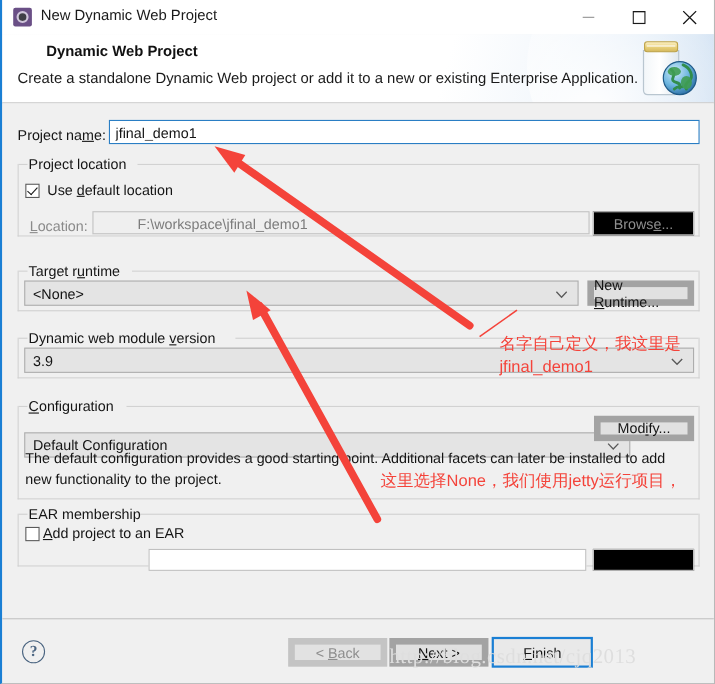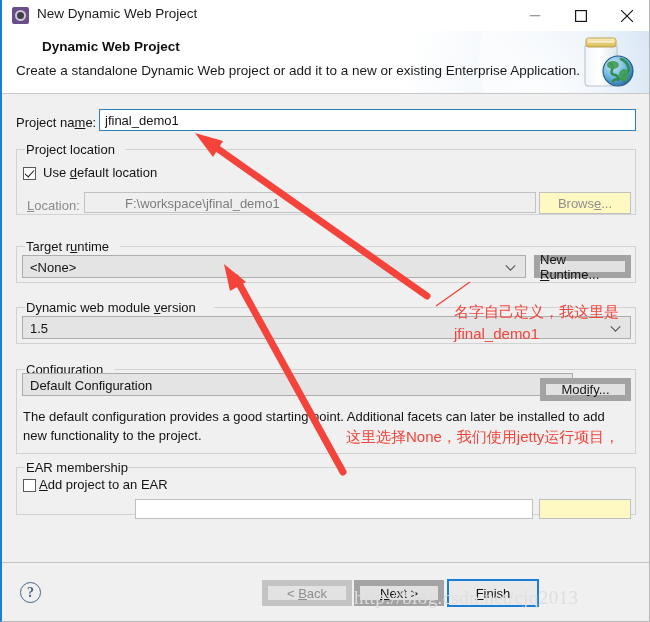--- a/index.html
+++ b/index.html
@@ -231,21 +231,21 @@
   .btn.disabled {
     color: #8e8e8e;
     background: #e2e2e2;
     border-color: #c4c4c4;
   }
   .btn.default {
     border: 2px solid #1a7fd4;
     background: #e9e9e9;
   }
   .btn.grayflat {
-    background: #fef9c3;
+    background: #000000;
     border: 1px solid #c0c0c0;
   }
 
   .desc-text {
     position: absolute;
     font-size: 13px;
     color: #141414;
     line-height: 19px;
   }
 
@@ -400,35 +400,35 @@
       <span>New <span class="u">R</span>untime...</span>
     </div>
 
     <div class="group" style="left:14px; top:213px; width:620px; height:37px;">
       <div class="group-top-l" style="left:0; width:8px;"></div>
       <div class="group-top-r" style="left:197px; right:0;"></div>
     </div>
     <div class="group-legend" style="left:24px; top:206px;">Dynamic web module <span class="u">v</span>ersion</div>
 
     <div class="combo" style="left:20px; top:222px; width:609px; height:23px;">
-      <span class="val">1.5</span>
+      <span class="val">3.9</span>
       <span class="chev">
         <svg width="11" height="7" viewBox="0 0 11 7">
             <path d="M0.8 0.8 L5.5 5.7 L10.2 0.8" fill="none" stroke="#5a5a5a" stroke-width="1.2"></path>
           </svg>
       </span>
     </div>
 
     <div class="group" style="left:14px; top:275px; width:620px; height:85px;">
       <div class="group-top-l" style="left:0; width:8px;"></div>
       <div class="group-top-r" style="left:98px; right:0;"></div>
     </div>
     <div class="group-legend" style="left:24px; top:268px;"><span class="u">C</span>onfiguration</div>
 
-    <div class="combo" style="left:20px; top:279px; width:551px; height:23px;padding-left:22px;">
+    <div class="combo" style="left:20px; top:299px; width:551px; height:23px;padding-left:22px;">
       <span class="val">Default Configuration</span>
       <span class="chev">
         <svg width="11" height="7" viewBox="0 0 11 7">
             <path d="M0.8 0.8 L5.5 5.7 L10.2 0.8" fill="none" stroke="#5a5a5a" stroke-width="1.2"></path>
           </svg>
       </span>
     </div>
     <div class="btn" style="left:538px; top:284px; width:91px; height:23px;">
       <span>Mod<span class="u">i</span>fy...</span>
     </div>

